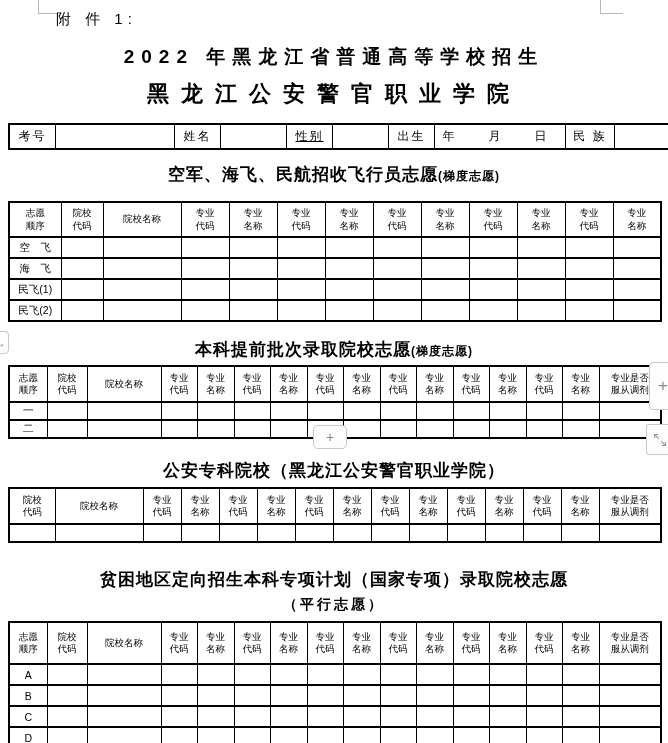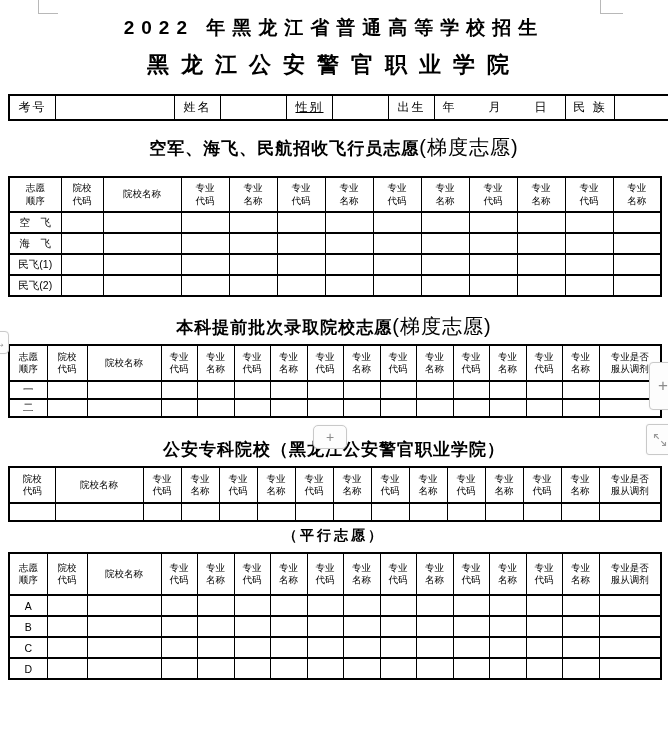--- a/index.html
+++ b/index.html
@@ -18,21 +18,21 @@
   .title-1{text-align:center;font-size:19px;font-weight:bold;letter-spacing:7px;margin-top:15px;white-space:nowrap;}
   .title-2{text-align:center;font-size:22px;font-weight:bold;letter-spacing:12px;margin-top:9px;white-space:nowrap;}
 
   table{border-collapse:collapse;table-layout:fixed;width:652px;}
   .info-table{margin-top:14px;border:2px solid #000;}
   .info-table td{border:1px solid #000;height:23px;text-align:center;font-size:12px;padding:0;overflow:hidden;}
   .info-table td.lbl{letter-spacing:2px;}
   .info-table td.birth{letter-spacing:11px;}
 
   .sec-heading{text-align:center;font-weight:bold;font-size:17px;letter-spacing:1px;white-space:nowrap;}
-  .sec-suffix{font-weight:normal;font-size:20px;}
+  .sec-suffix{font-weight:bold;font-size:12px;}
   .sec-subtitle{text-align:center;font-weight:bold;font-size:14px;letter-spacing:3px;}
 
   [data-section="flight"] .sec-heading{margin-top:13px;margin-bottom:15px;}
   [data-section="benke"]  .sec-heading{margin-top:16px;margin-bottom:4px;}
   [data-section="gongan"] .sec-heading{margin-top:20px;margin-bottom:5px;}
   [data-section="pinkun"] .sec-heading{margin-top:25px;}
   [data-section="pinkun"] .sec-subtitle{margin-top:5px;margin-bottom:7px;}
 
   .form-table{border:2px solid #000;}
   .form-table th,.form-table td{
@@ -54,20 +54,21 @@
   .float-add{left:313px;top:425px;width:32px;height:22px;border-radius:5px;font-size:14px;}
   .left-btn{left:-13px;top:331px;width:22px;height:23px;font-size:12px;justify-content:flex-end;padding-right:2px;box-sizing:border-box;}
 </style>
 </head>
 <body>
 
 <div class="crop-mark crop-tl"></div>
 <div class="crop-mark crop-tr"></div>
 
 <div class="page">
+  <div class="attachment">附 件 1:</div>
   <div class="title-1">2022 年黑龙江省普通高等学校招生</div>
   <div class="title-2">黑龙江公安警官职业学院</div>
 
   <table class="info-table">
     <tbody>
         <tr id="info-row-mount">
           <td class="lbl" style="width: 45px;">考号</td>
           <td class="inp" style="width: 118px;"></td>
           <td class="lbl" style="width: 45px;">姓名</td>
           <td class="inp" style="width: 65px;"></td>
@@ -324,20 +325,21 @@
               <td></td>
               <td></td>
               <td></td>
             </tr>
           </tbody>
         </table>
       </div>
   </div>
 
   <div class="section" data-section="pinkun">
+    <div class="sec-heading"><span>贫困地区定向招生本科专项计划（国家专项）录取院校志愿</span></div>
     <div class="sec-subtitle">（平行志愿）</div>
     <div class="tbl-mount">
         <table class="form-table">
           <colgroup>
             <col style="width: 38px;">
             <col style="width: 40px;">
             <col style="width: 74px;">
             <col style="width: 36px;">
             <col style="width: 37px;">
             <col style="width: 36px;">

